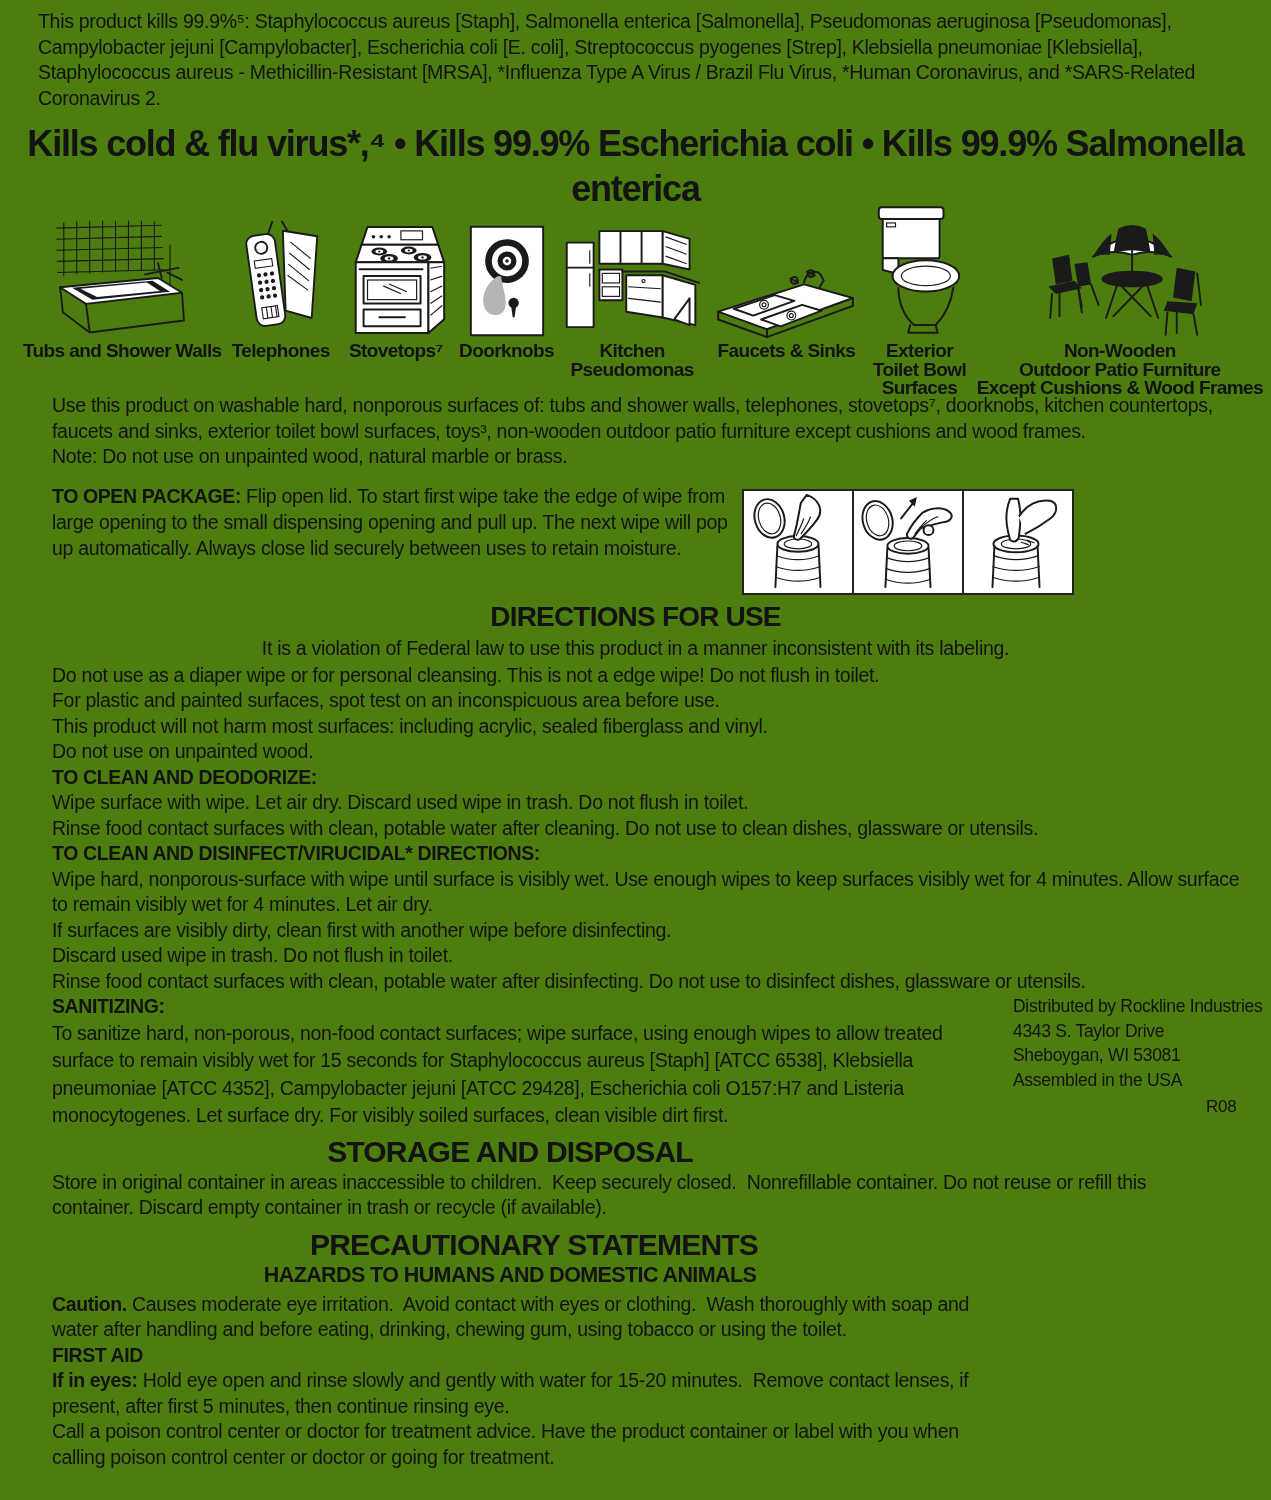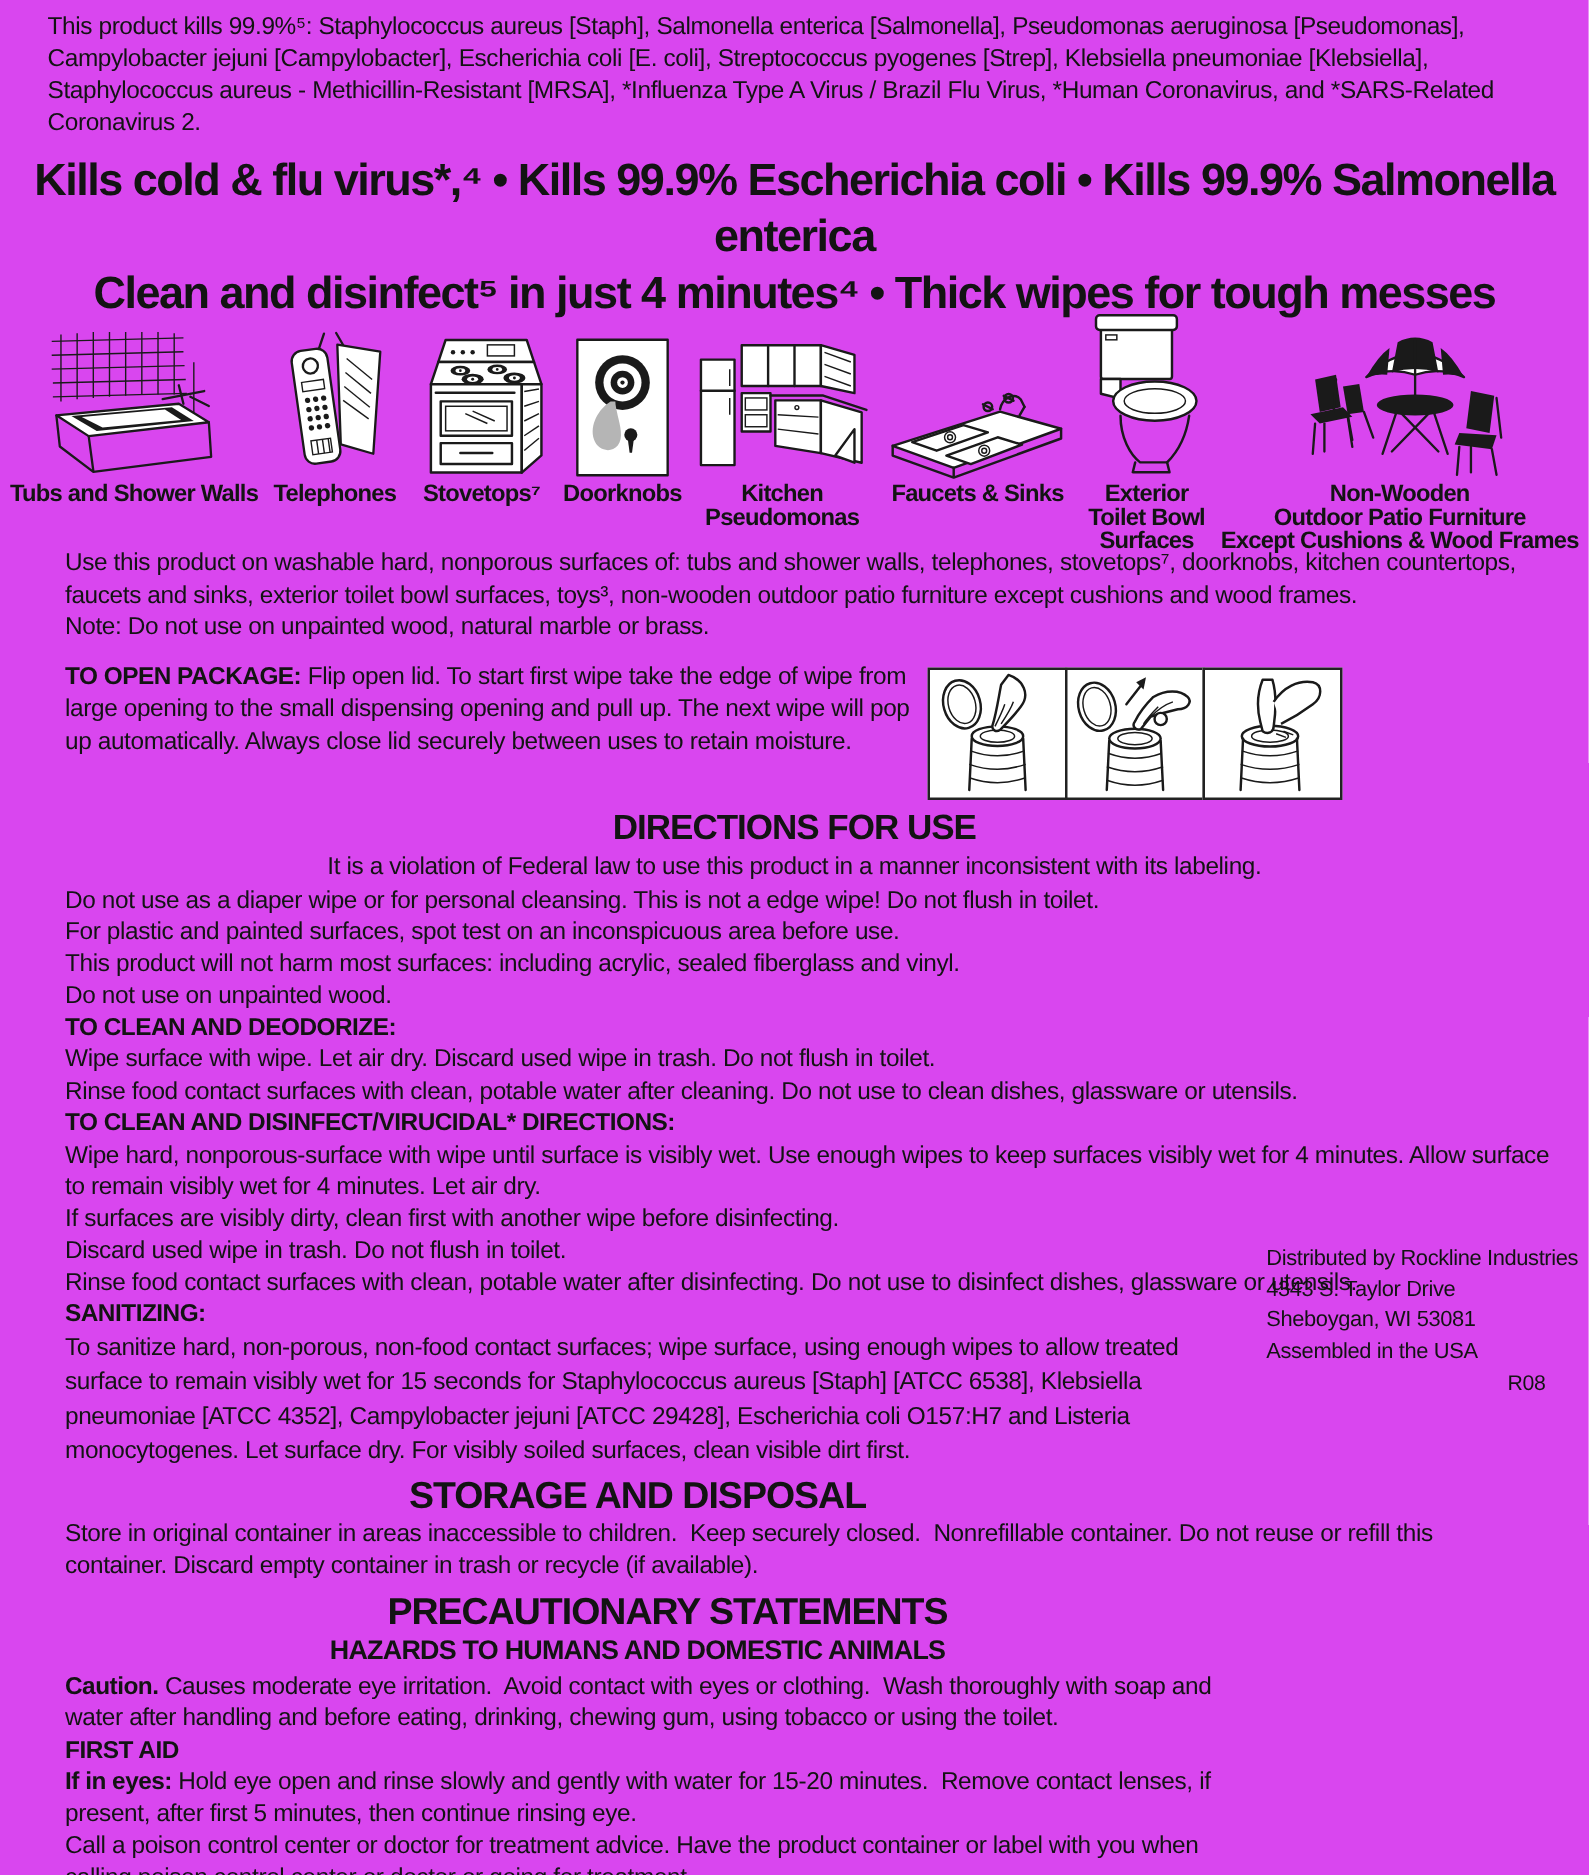--- a/index.html
+++ b/index.html
@@ -1,31 +1,31 @@
 <!DOCTYPE html>
 <html><head>
 <meta charset="utf-8">
 <style>
   html,body{margin:0;padding:0;background:#fff;}
   .page{
     position:relative;width:1271px;height:1500px;overflow:hidden;
-    background:#d946ef;color:#131313;
+    background:#4d7c0f;color:#131313;
     font-family:"Liberation Sans","DejaVu Sans",sans-serif;
     letter-spacing:-0.3px;
   }
   
   .intro{padding:9px 34px 0 38px;font-size:18.5px;line-height:25px;}
   .headline{margin-top:10px;text-align:center;font-weight:bold;font-size:36px;line-height:45px;letter-spacing:-1.2px;}
   .body-col{padding:0 28px 0 52px;}
   p{margin:0;}
   .para{font-size:19.5px;line-height:25.5px;}
   .prewrap{white-space:pre-wrap;}
   b{letter-spacing:-0.4px;}
   
-  .surfaces{display:flex;justify-content:space-between;align-items:flex-start;padding:6px 8px 0 8px;height:168px;}
+  .surfaces{display:flex;justify-content:space-between;align-items:flex-start;padding:6px 8px 0 8px;height:168px;margin-left:15px;}
   .surface-item{display:flex;flex-direction:column;align-items:center;}
   .surface-art{height:122px;display:flex;align-items:flex-end;justify-content:center;}
   .surface-label{font-weight:bold;font-size:19px;line-height:18.5px;text-align:center;white-space:pre-line;letter-spacing:-0.6px;margin-top:3px;}
   svg.art{display:block;}
   .ln{stroke:#1a1a1a;fill:none;stroke-width:2;stroke-linecap:round;stroke-linejoin:round;}
   .lnf{stroke:#1a1a1a;fill:#fff;stroke-width:2;stroke-linejoin:round;}
   .blk{fill:#1a1a1a;stroke:none;}
   .wht{fill:#fff;stroke:none;}
   .gry{fill:#b5b5b5;stroke:none;}
   .thin{stroke:#1a1a1a;fill:none;stroke-width:1.2;}
@@ -52,21 +52,20 @@
 </style>
 </head>
 <body>
 
 <div class="page">
 
   <p class="intro para">This product kills 99.9%⁵: Staphylococcus aureus [Staph], Salmonella enterica [Salmonella], Pseudomonas aeruginosa [Pseudomonas], Campylobacter jejuni [Campylobacter], Escherichia coli [E. coli], Streptococcus pyogenes [Strep], Klebsiella pneumoniae [Klebsiella], Staphylococcus aureus - Methicillin-Resistant [MRSA], *Influenza Type A Virus / Brazil Flu Virus, *Human Coronavirus, and *SARS-Related Coronavirus 2.</p>
 
   <div class="headline">
     <div>Kills cold &amp; flu virus*,⁴ • Kills 99.9% Escherichia coli • Kills 99.9% Salmonella enterica</div>
-    <div>Clean and disinfect⁵ in just 4 minutes⁴ • Thick wipes for tough messes</div>
   </div>
 
   <div class="surfaces">
 
     <div class="surface-item">
       <div class="surface-art">
         <svg class="art" width="162" height="122" viewBox="0 0 170 132">
           <g class="thin">
             <line x1="22" y1="6" x2="22" y2="64"></line>
               <line x1="36" y1="5" x2="36" y2="62"></line>

